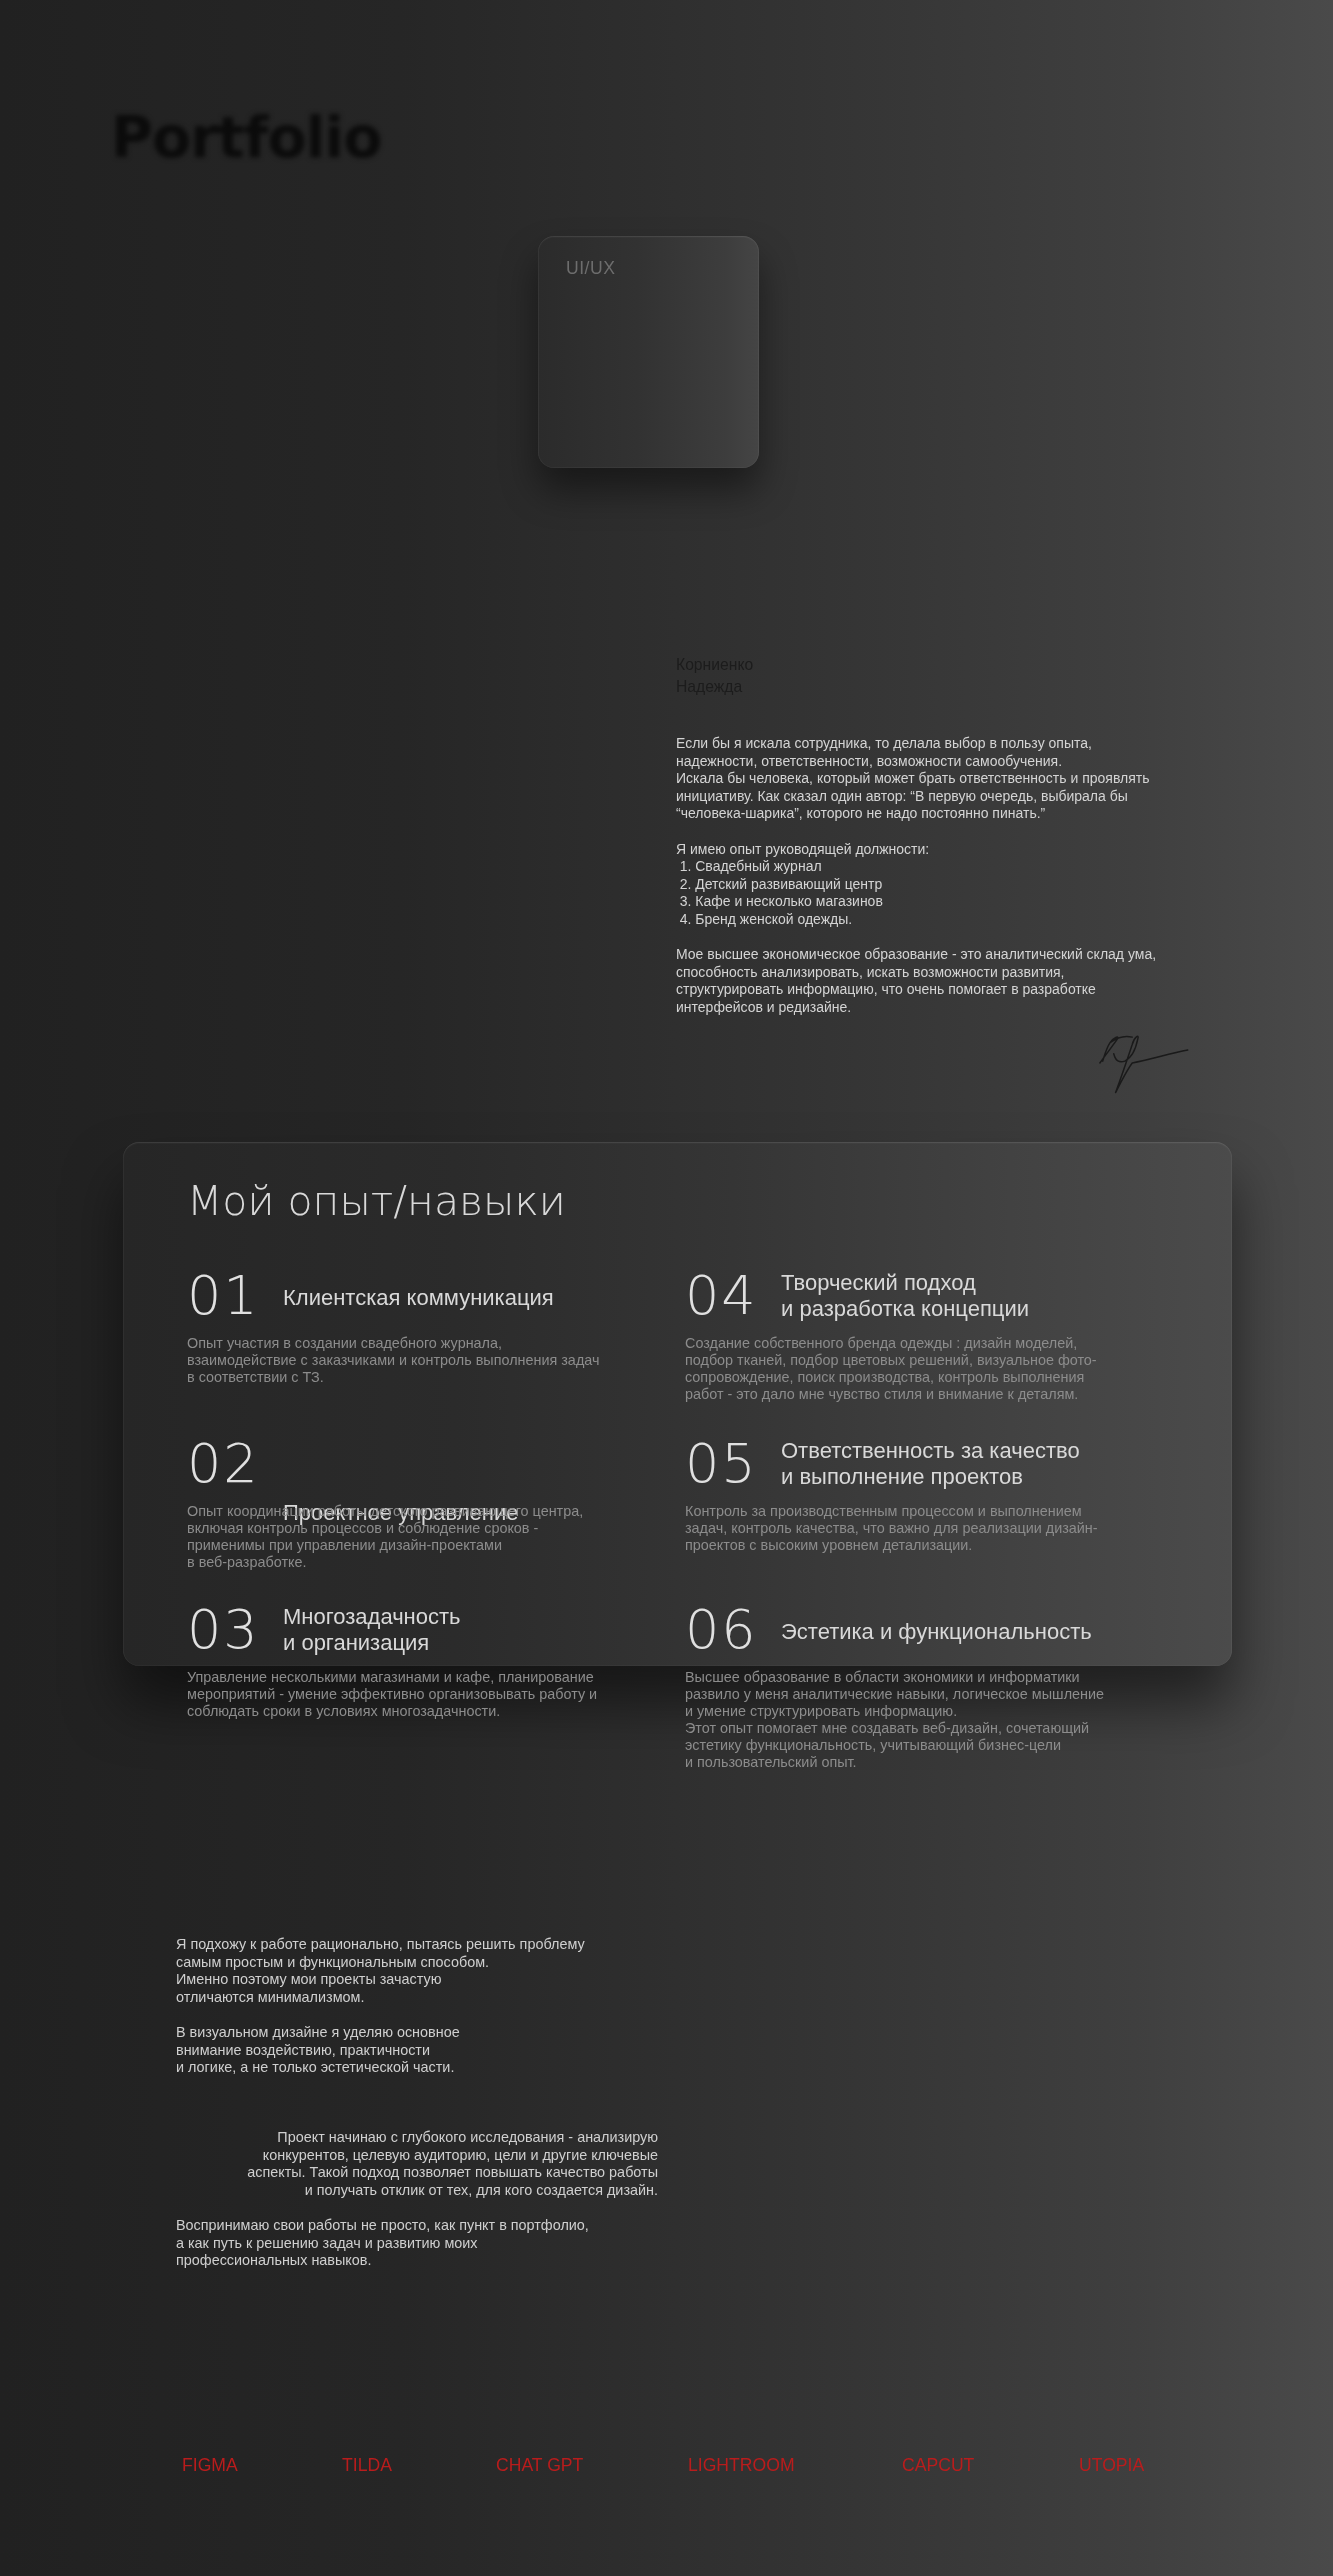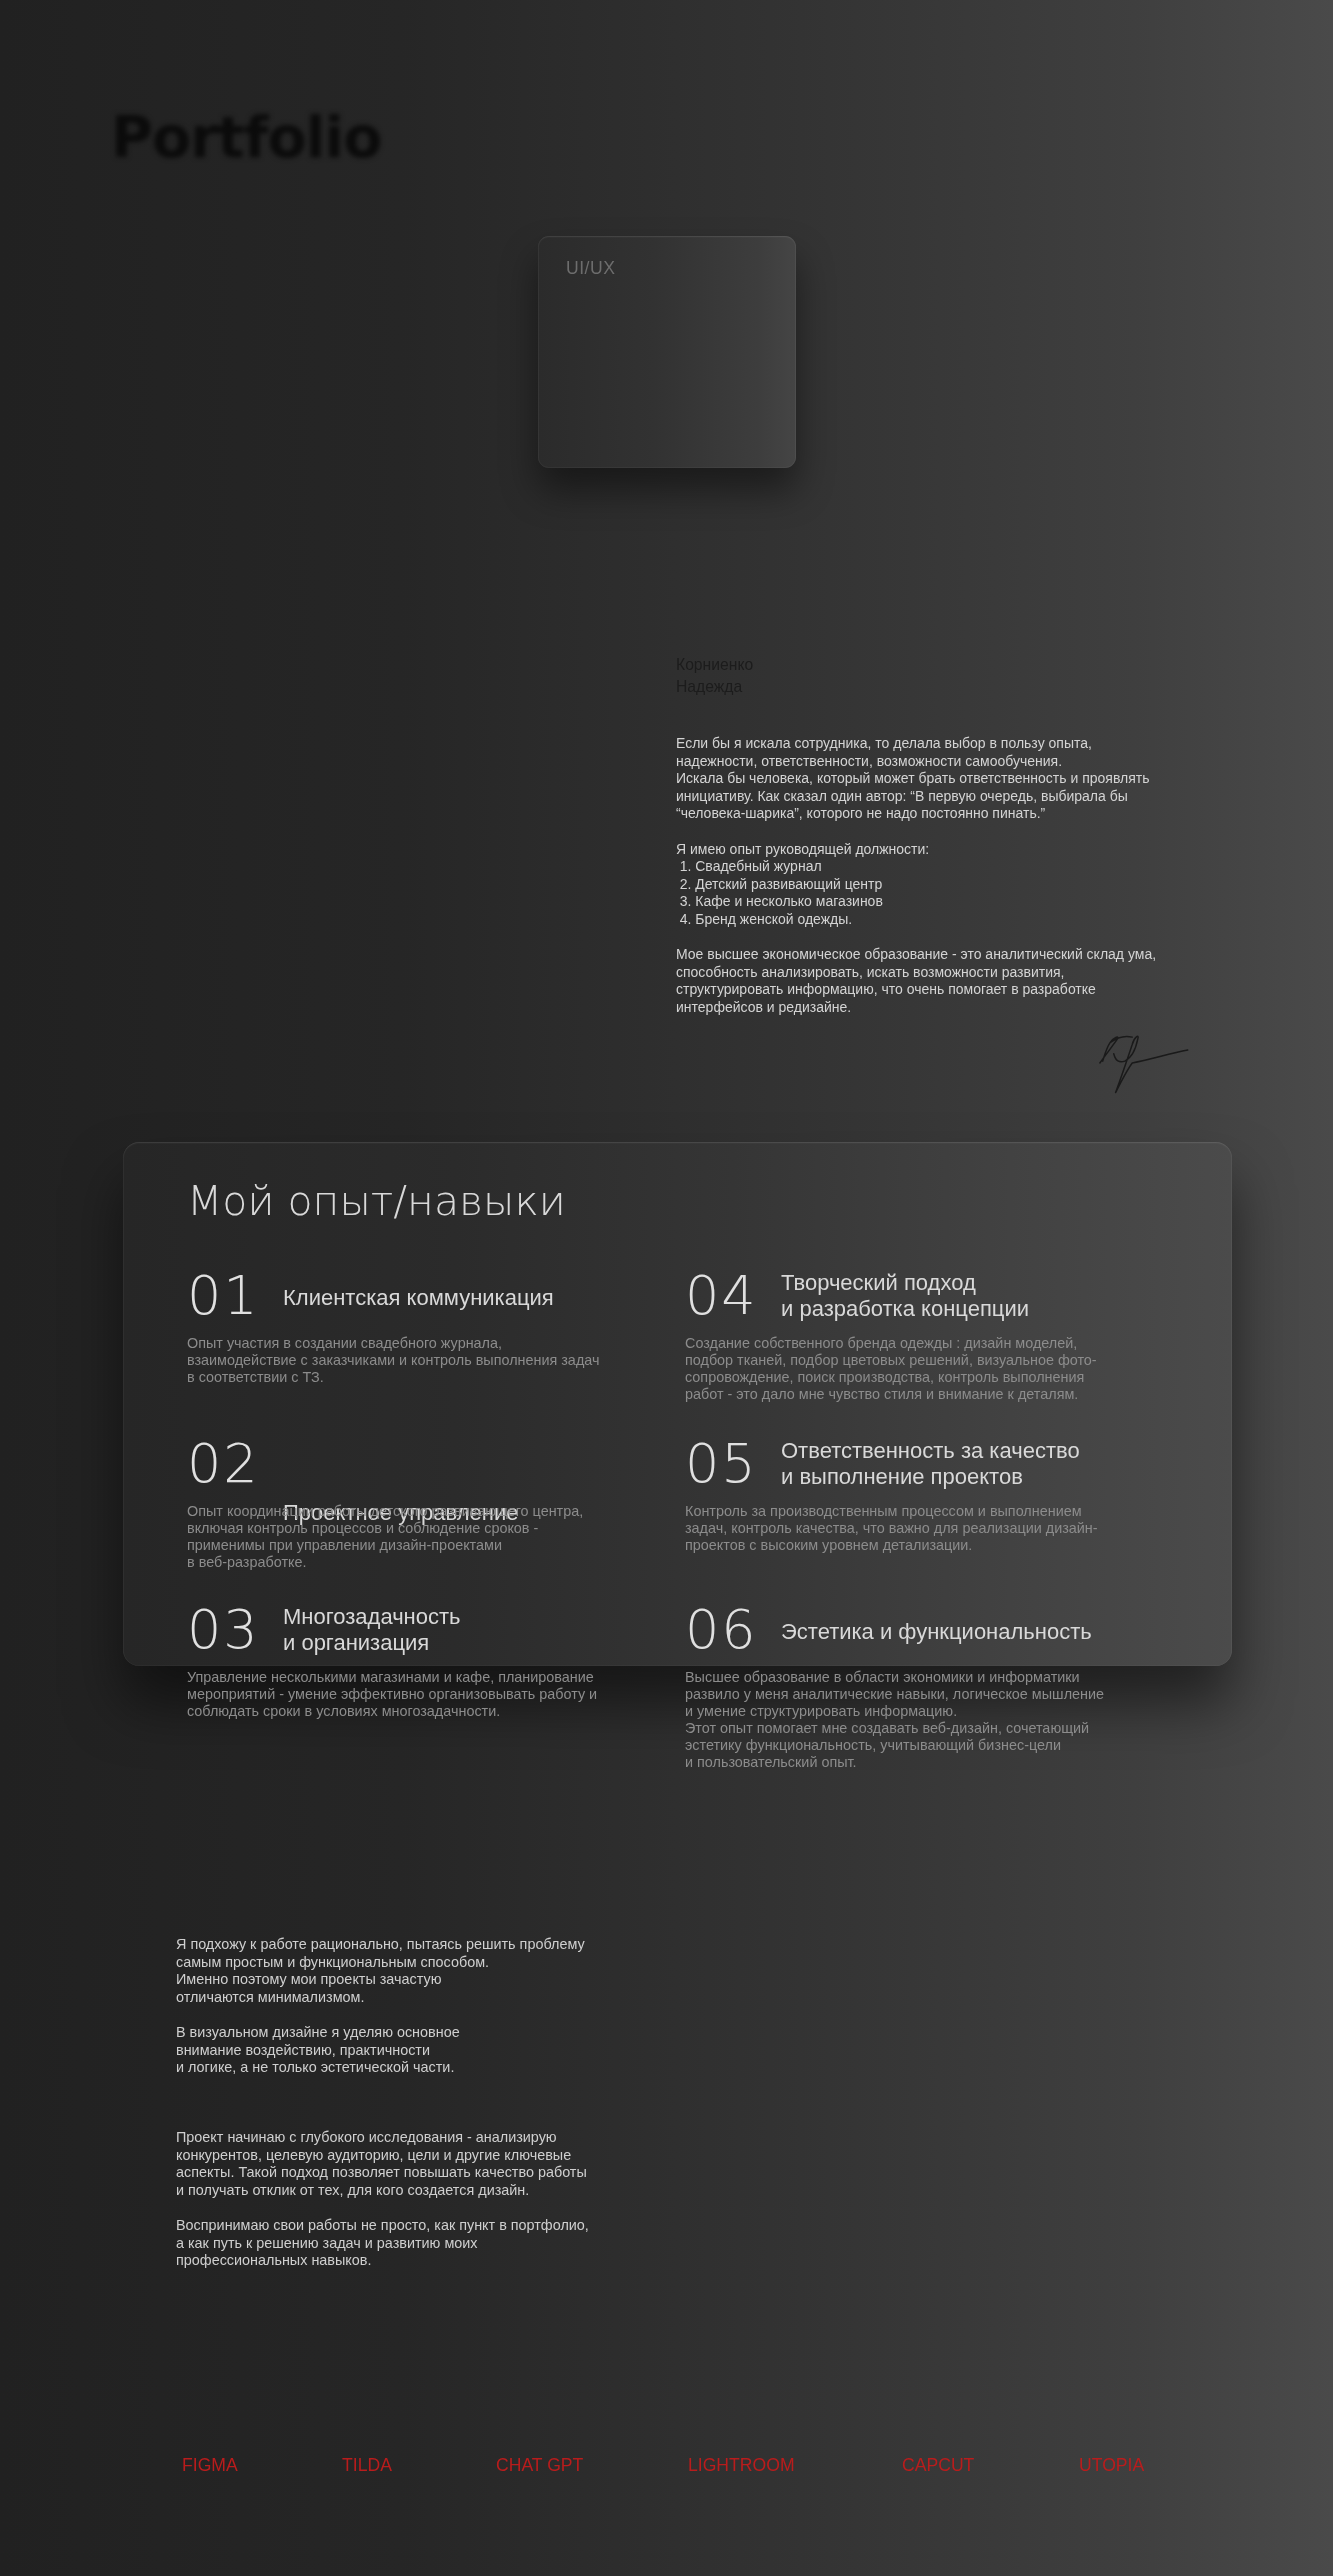--- a/index.html
+++ b/index.html
@@ -17,22 +17,22 @@
     font-family: "DejaVu Sans", sans-serif;
     font-weight: bold;
     font-size: 57px;
     letter-spacing: -0.9px;
     color: #0b0b0b;
     filter: blur(2.8px);
   }
   .category-card {
     position: absolute;
     left: 538px; top: 236px;
-    width: 258px; height: 232px;
-    border-radius: 11px;
+    width: 221px; height: 232px;
+    border-radius: 16px;
     background: linear-gradient(90deg, #2b2b2b 0%, #323232 45%, #3d3d3d 85%, #454545 100%);
     box-shadow: 0 22px 37px rgba(0,0,0,0.45), inset 0 0.9px 1.9px rgba(255,255,255,0.08), inset 0 0 0 0.9px rgba(255,255,255,0.04);
   }
   .category-card .card-label {
     position: absolute;
     left: 28px; top: 22px;
     font-size: 17.6px;
     font-weight: 300;
     color: #6d6d6d;
     letter-spacing: 0.5px;
@@ -234,21 +234,21 @@
   </div>
 </section>
 
 <p class="approach" style="top:1936px;">Я подхожу к работе рационально, пытаясь решить проблему
 самым простым и функциональным способом.
 Именно поэтому мои проекты зачастую
 отличаются минимализмом.</p>
 <p class="approach" style="top:2024px;">В визуальном дизайне я уделяю основное
 внимание воздействию, практичности
 и логике, а не только эстетической части.</p>
-<p class="approach" style="top:2129px;">Проект начинаю с глубокого исследования - анализирую
+<p class="approach" style="top:2129px;text-align:right;">Проект начинаю с глубокого исследования - анализирую
 конкурентов, целевую аудиторию, цели и другие ключевые
 аспекты. Такой подход позволяет повышать качество работы
 и получать отклик от тех, для кого создается дизайн.</p>
 <p class="approach" style="top:2217px;">Воспринимаю свои работы не просто, как пункт в портфолио,
 а как путь к решению задач и развитию моих
 профессиональных навыков.</p>
 
 <nav class="tools">
   <span class="tool" style="left:182px;">FIGMA</span>
   <span class="tool" style="left:342px;">TILDA</span>

